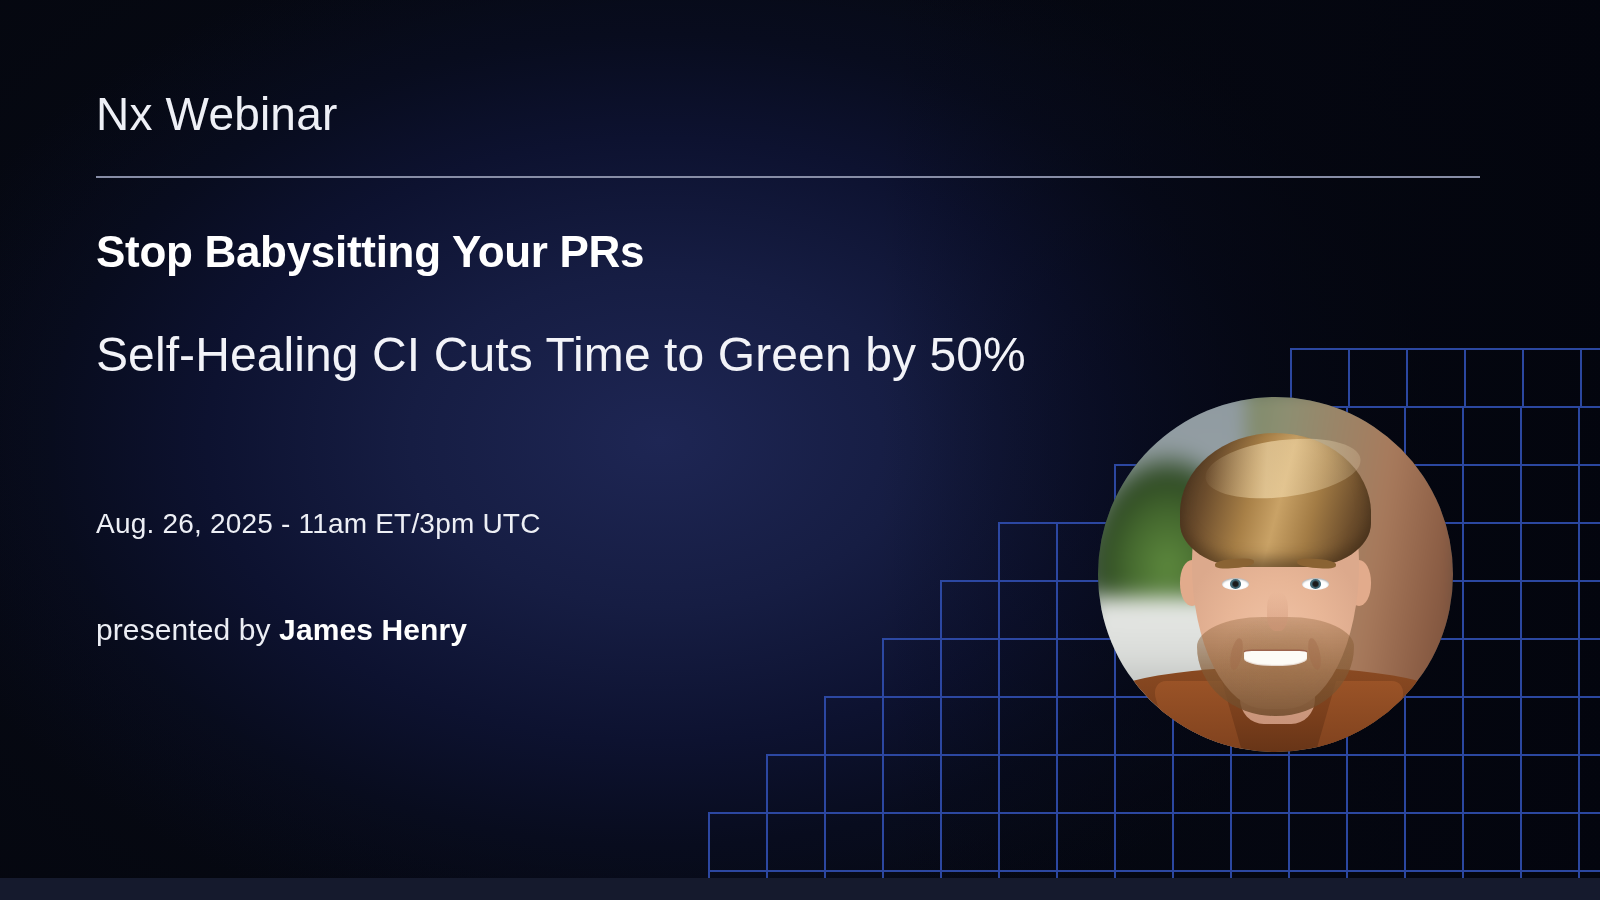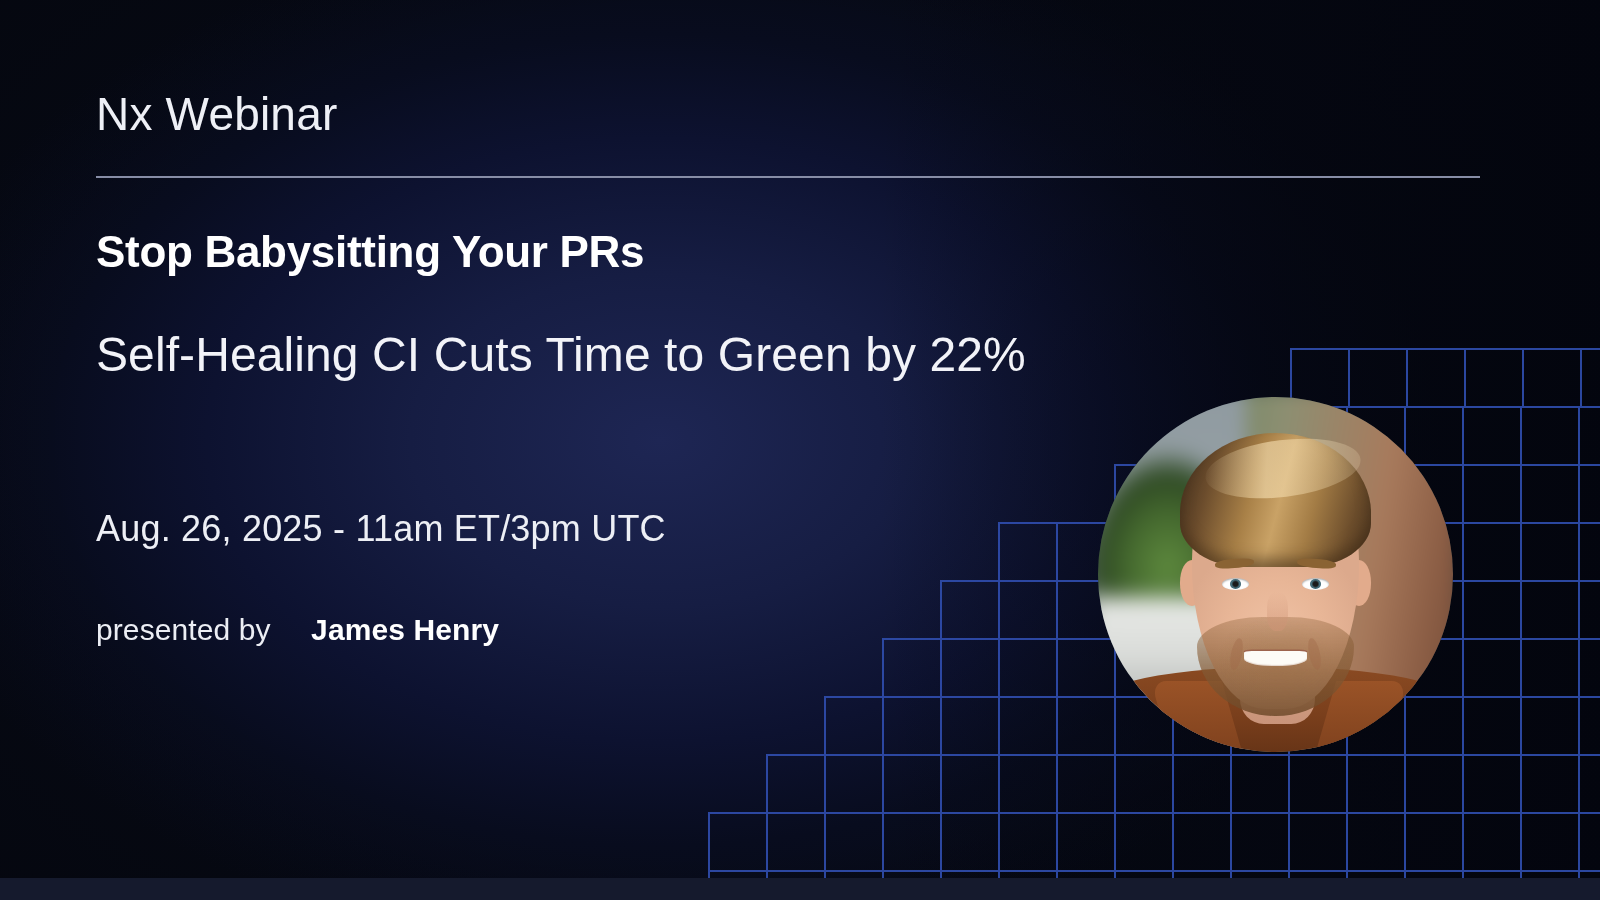--- a/index.html
+++ b/index.html
@@ -203,31 +203,31 @@
     white-space:nowrap;
   }
   .subtitle {
     position:absolute; top:318px; left:0;
     width:1000px;
     font-size:48px; font-weight:300; letter-spacing:.1px;
     color:#f2f3f8; line-height:1.53;
   }
   .datetime {
     position:absolute; top:506px; left:0;
-    font-size:36px; font-weight:300; letter-spacing:.2px;
+    font-size:28px; font-weight:300; letter-spacing:.2px;
     color:#edeff5; line-height:1.3;
     white-space:nowrap;
   }
   .presenter {
     position:absolute; top:610px; left:0;
     font-size:30px; font-weight:300; letter-spacing:.1px;
     color:#eceef4; line-height:1.35;
     white-space:nowrap;
   }
-  .presenter .name { font-weight:700; color:#ffffff;margin-left:32px; }
+  .presenter .name { font-weight:700; color:#ffffff; }
   .role {
     position:absolute; top:668px; left:0;
     font-size:28px; font-weight:400; font-style:italic;
     color:#e6e8f0; line-height:1.35;
     white-space:nowrap;
   }
 </style>
 </head>
 <body>
 
@@ -283,21 +283,21 @@
   </div>
 
   <div class="content">
 
     <div class="kicker">Nx Webinar</div>
 
     <div class="divider"></div>
 
     <div class="title">Stop Babysitting Your PRs</div>
 
-    <div class="subtitle">Self-Healing CI Cuts Time to Green by 22%</div>
+    <div class="subtitle">Self-Healing CI Cuts Time to Green by 50%</div>
 
     <div class="datetime">Aug. 26, 2025 - 11am ET/3pm UTC</div>
 
     <div class="presenter">
       <span>presented by </span><span class="name">James Henry</span>
     </div>
 
 
   </div>
 

